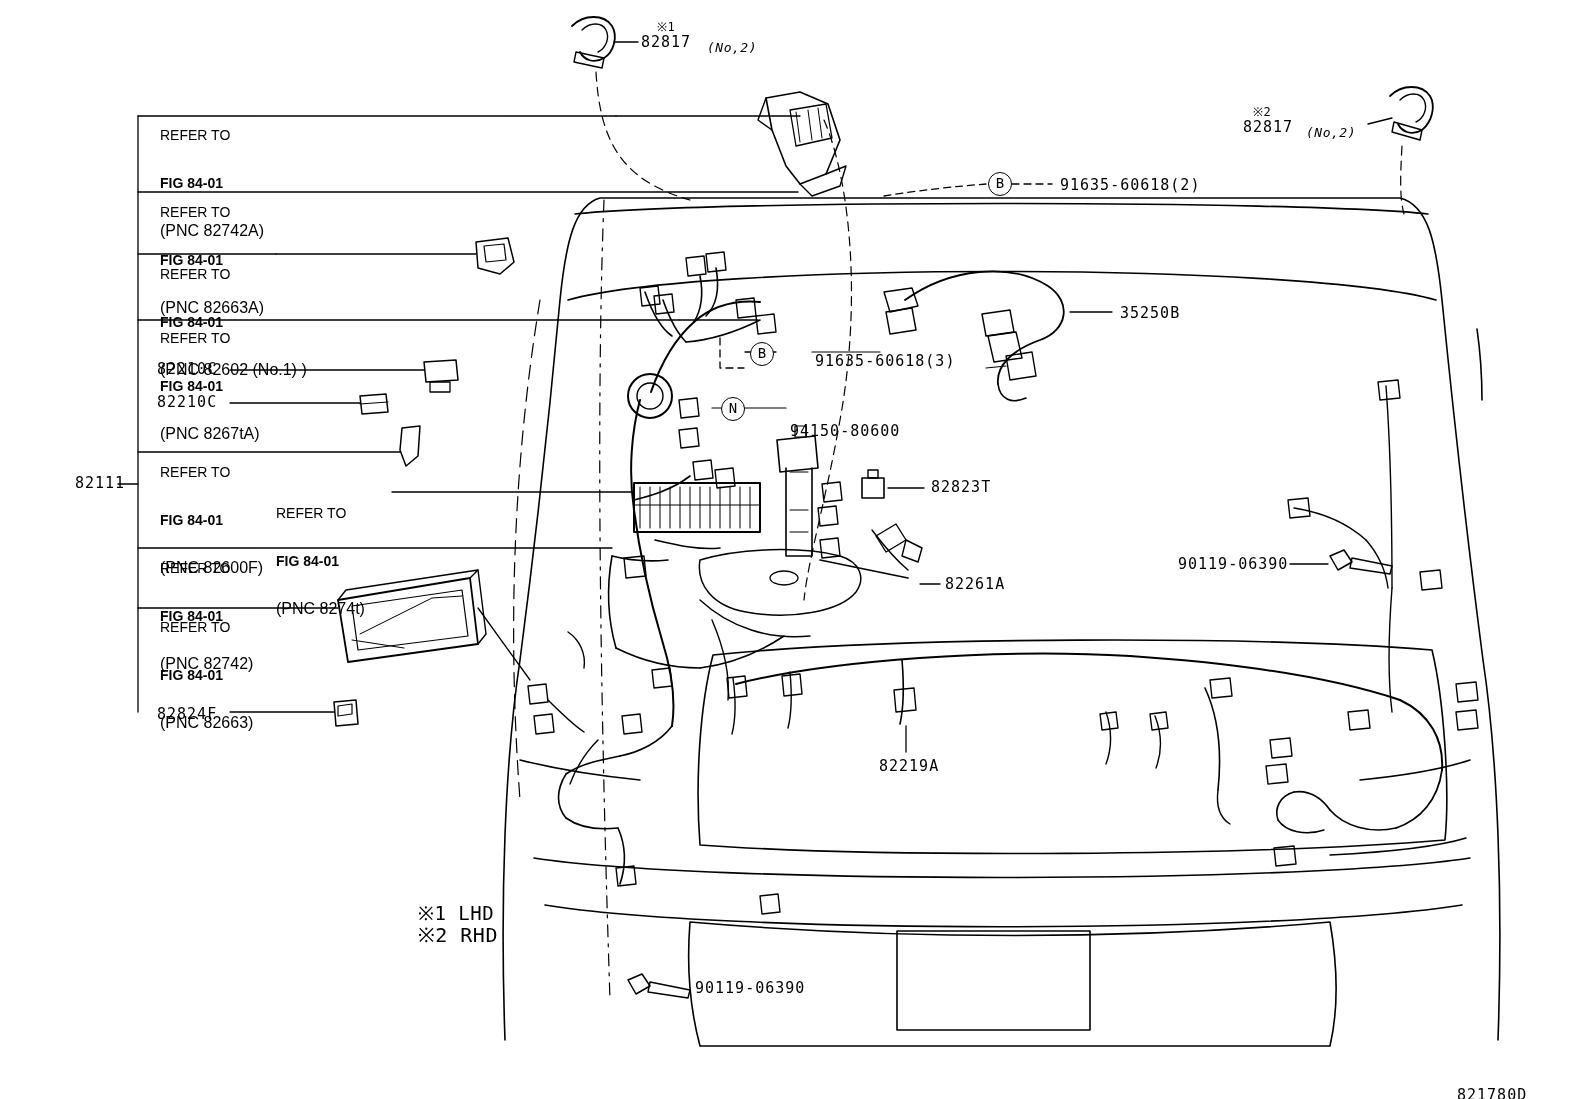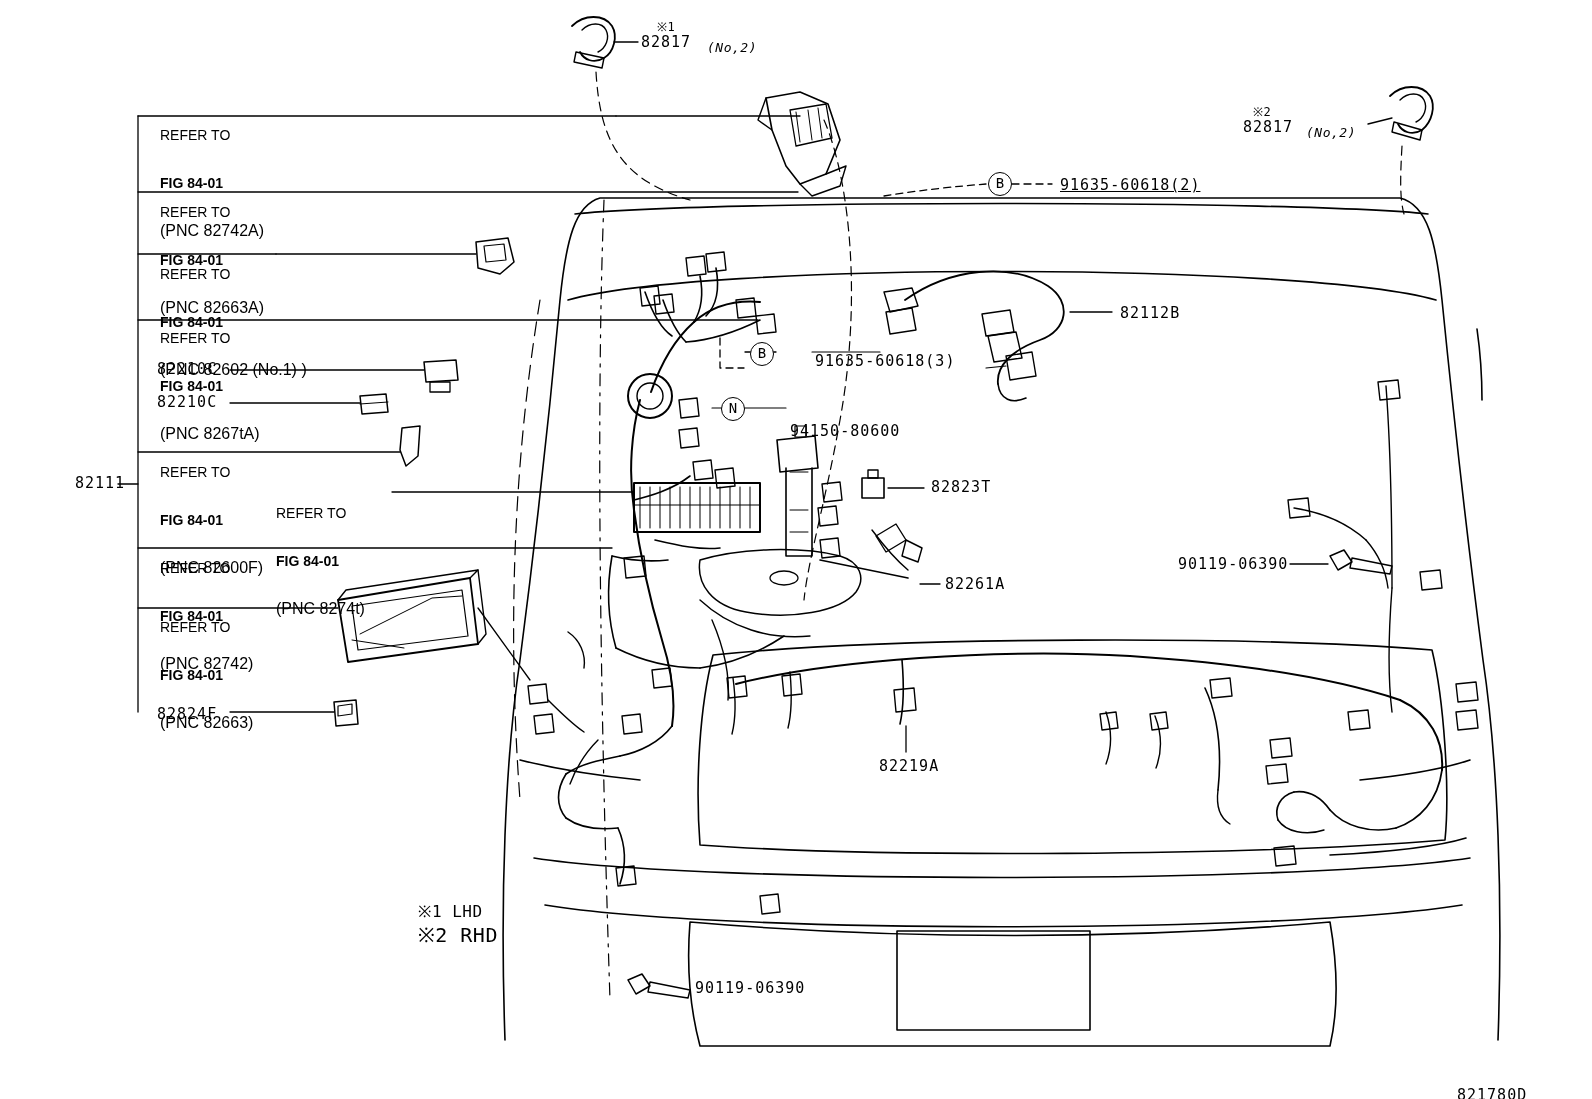--- a/index.html
+++ b/index.html
@@ -359,32 +359,32 @@
   </div>
 
   <div class="lbl tiny" style="left:657px; top:18px;">※1</div>
   <div class="lbl code" style="left:641px; top:33px;">82817</div>
   <div class="lbl small" style="left:707px; top:40px;">(No,2)</div>
 
   <div class="lbl tiny" style="left:1253px; top:103px;">※2</div>
   <div class="lbl code" style="left:1243px; top:118px;">82817</div>
   <div class="lbl small" style="left:1306px; top:125px;">(No,2)</div>
 
-  <div class="lbl code" style="left:1060px; top:176px;text-decoration:underline;">91635-60618(2)</div>
-  <div class="lbl code" style="left:1120px; top:304px;">82112B</div>
+  <div class="lbl code" style="left:1060px; top:176px;">91635-60618(2)</div>
+  <div class="lbl code" style="left:1120px; top:304px;">35250B</div>
   <div class="lbl code" style="left:815px; top:352px;text-align:right;">91635-60618(3)</div>
   <div class="lbl code" style="left:790px; top:422px;">94150-80600</div>
   <div class="lbl code" style="left:157px; top:360px;">82210C</div>
   <div class="lbl code" style="left:157px; top:393px;">82210C</div>
   <div class="lbl code" style="left:75px; top:474px;">82111</div>
   <div class="lbl code" style="left:931px; top:478px;">82823T</div>
   <div class="lbl code" style="left:945px; top:575px;">82261A</div>
   <div class="lbl code" style="left:1178px; top:555px;">90119-06390</div>
   <div class="lbl code" style="left:157px; top:705px;">82824F</div>
   <div class="lbl code" style="left:879px; top:757px;">82219A</div>
   <div class="lbl code" style="left:695px; top:979px;">90119-06390</div>
 
-  <div class="lbl" style="left:418px; top:900px; font-size:16px;">※1 LHD</div>
+  <div class="lbl" style="left:418px; top:900px; font-size:19px;">※1 LHD</div>
   <div class="lbl" style="left:418px; top:921px; font-size:20px;">※2 RHD</div>
 
   <div class="lbl code" style="left:1457px; top:1086px;">821780D</div>
 
 </div>
 
 </body></html>

